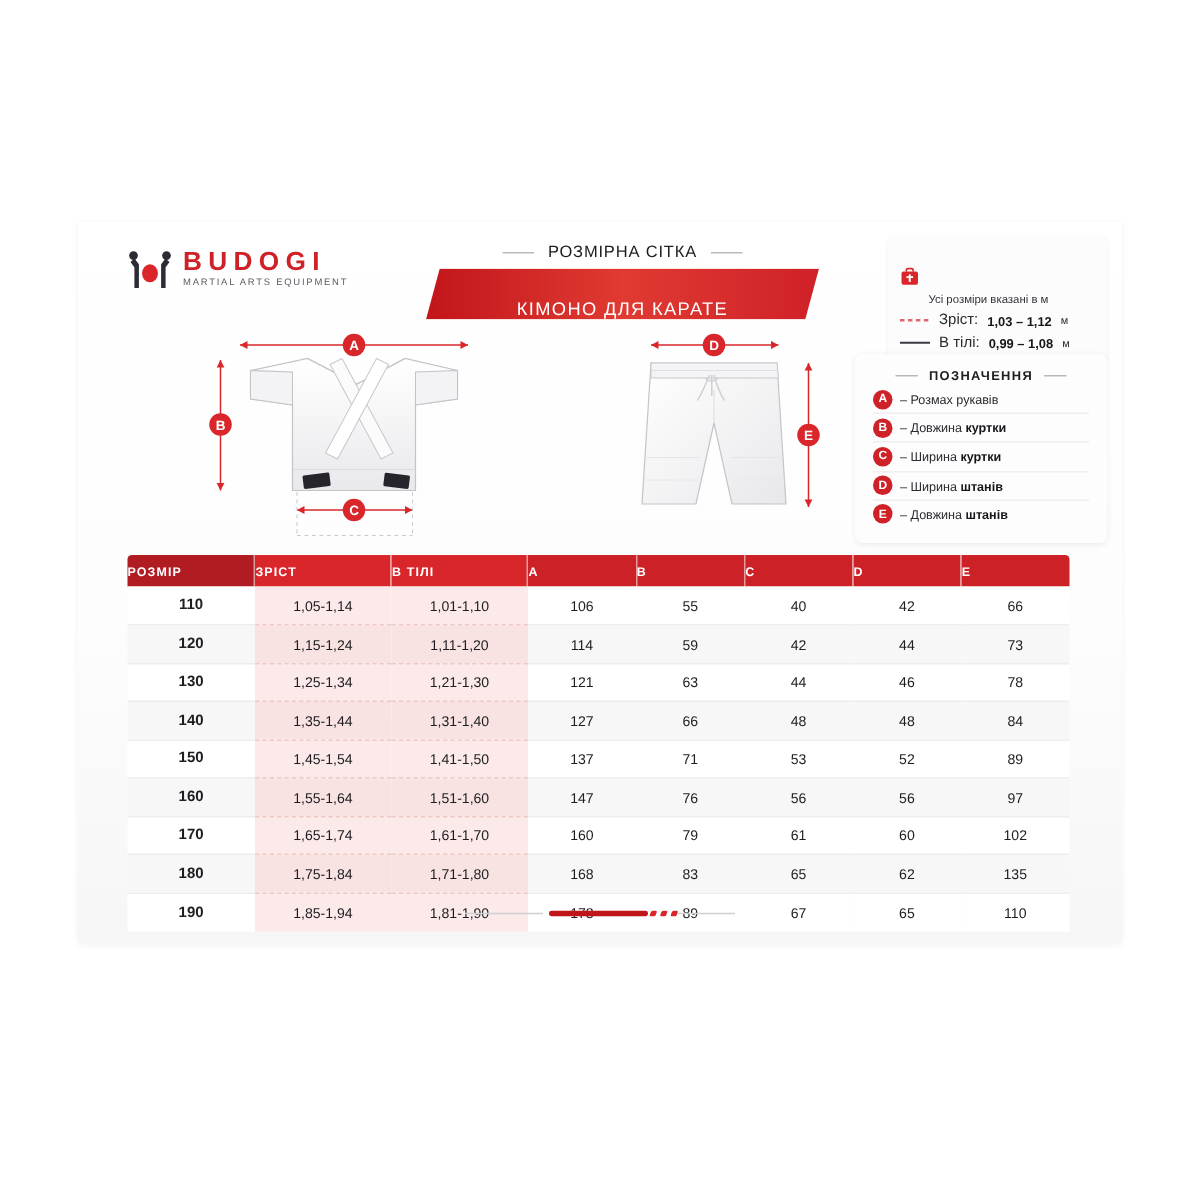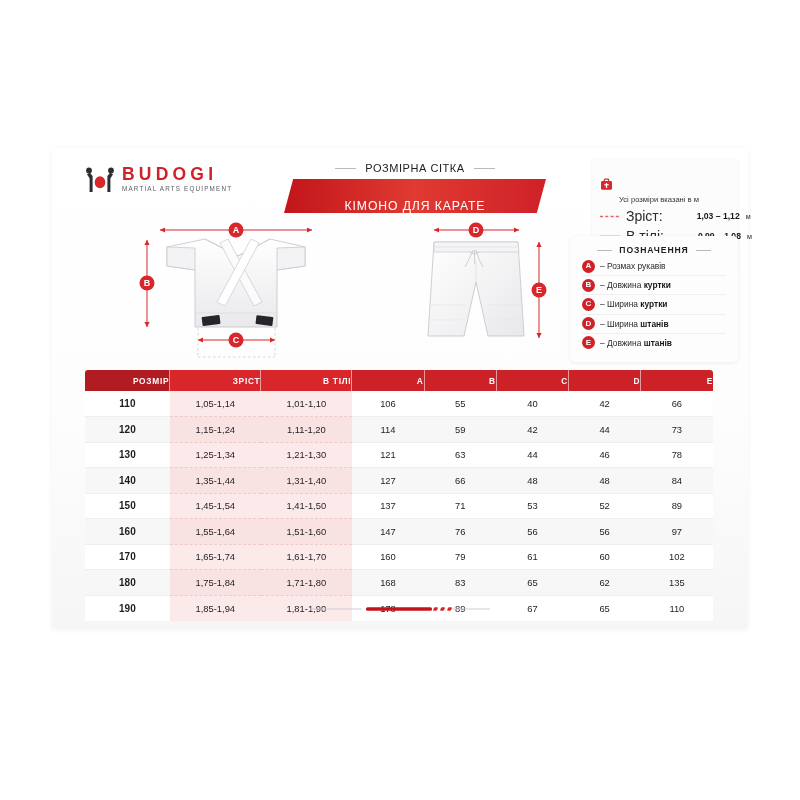--- a/index.html
+++ b/index.html
@@ -60,22 +60,22 @@
     position: absolute; left: 540px; top: 10px; width: 146px;
     padding: 7px 6px 7px 8px;
     background: #fcfcfc; border-radius: 4px;
     box-shadow: 0 1px 3px rgba(0,0,0,0.07);
   }
   .info-row { display: flex; align-items: center; gap: 6px; white-space: nowrap; }
   .info-row + .info-row { margin-top: 4px; }
   .info-note { font-size: 7.6px; color: #33333a; margin-top: 30px; }
   .bag-icon { width: 13px; height: 13px; flex: none; }
   .dash-sample { width: 20px; height: 7px; flex: none; }
-  .info-lbl { font-size: 14px; color: #2b2b31; }
-  .info-val { font-size: 8.6px; color: #17171b; font-weight: bold; margin-left: 28px; }
+  .info-lbl { font-size: 10px; color: #2b2b31; }
+  .info-val { font-size: 8.6px; color: #17171b; font-weight: bold; }
   .info-unit { font-size: 7.2px; color: #2b2b31; }
 
   
   .diagram-area { position: absolute; left: 0; top: 72px; width: 100%; height: 140px; }
   .jacket-svg { position: absolute; left: 68px; top: 0; }
   .pants-svg  { position: absolute; left: 360px; top: 0; }
 
   
   .legend {
     position: absolute; left: 518px; top: 88px; width: 168px;
@@ -97,21 +97,21 @@
     display: flex; align-items: center; justify-content: center; line-height: 1;
   }
   .legend-label { font-size: 8.4px; color: #2b2b31; white-space: nowrap; }
   .legend-label b { font-weight: bold; color: #17171b; }
 
   
   .table-wrap { position: absolute; left: 33px; top: 222px; width: 628px; }
   table { border-collapse: collapse; width: 100%; table-layout: fixed; }
   thead th {
     height: 21px; color: #ffffff; font-size: 8.3px; font-weight: bold;
-    letter-spacing: 0.75px; text-align: right; vertical-align: middle;
+    letter-spacing: 0.75px; text-align: left; vertical-align: middle;
     background: #d8262b;
     border-right: 1px solid rgba(255,255,255,0.55);
   }
   thead th.c-size { background: #b01c22; border-top-left-radius: 3px; }
   thead th.c-letter { background: #cb2127; }
   thead th:last-child { border-right: none; border-top-right-radius: 3px; }
 
   tbody td {
     height: 25.5px; font-size: 9.4px; color: #1d1d22; text-align: center;
     vertical-align: middle; background: #ffffff;

